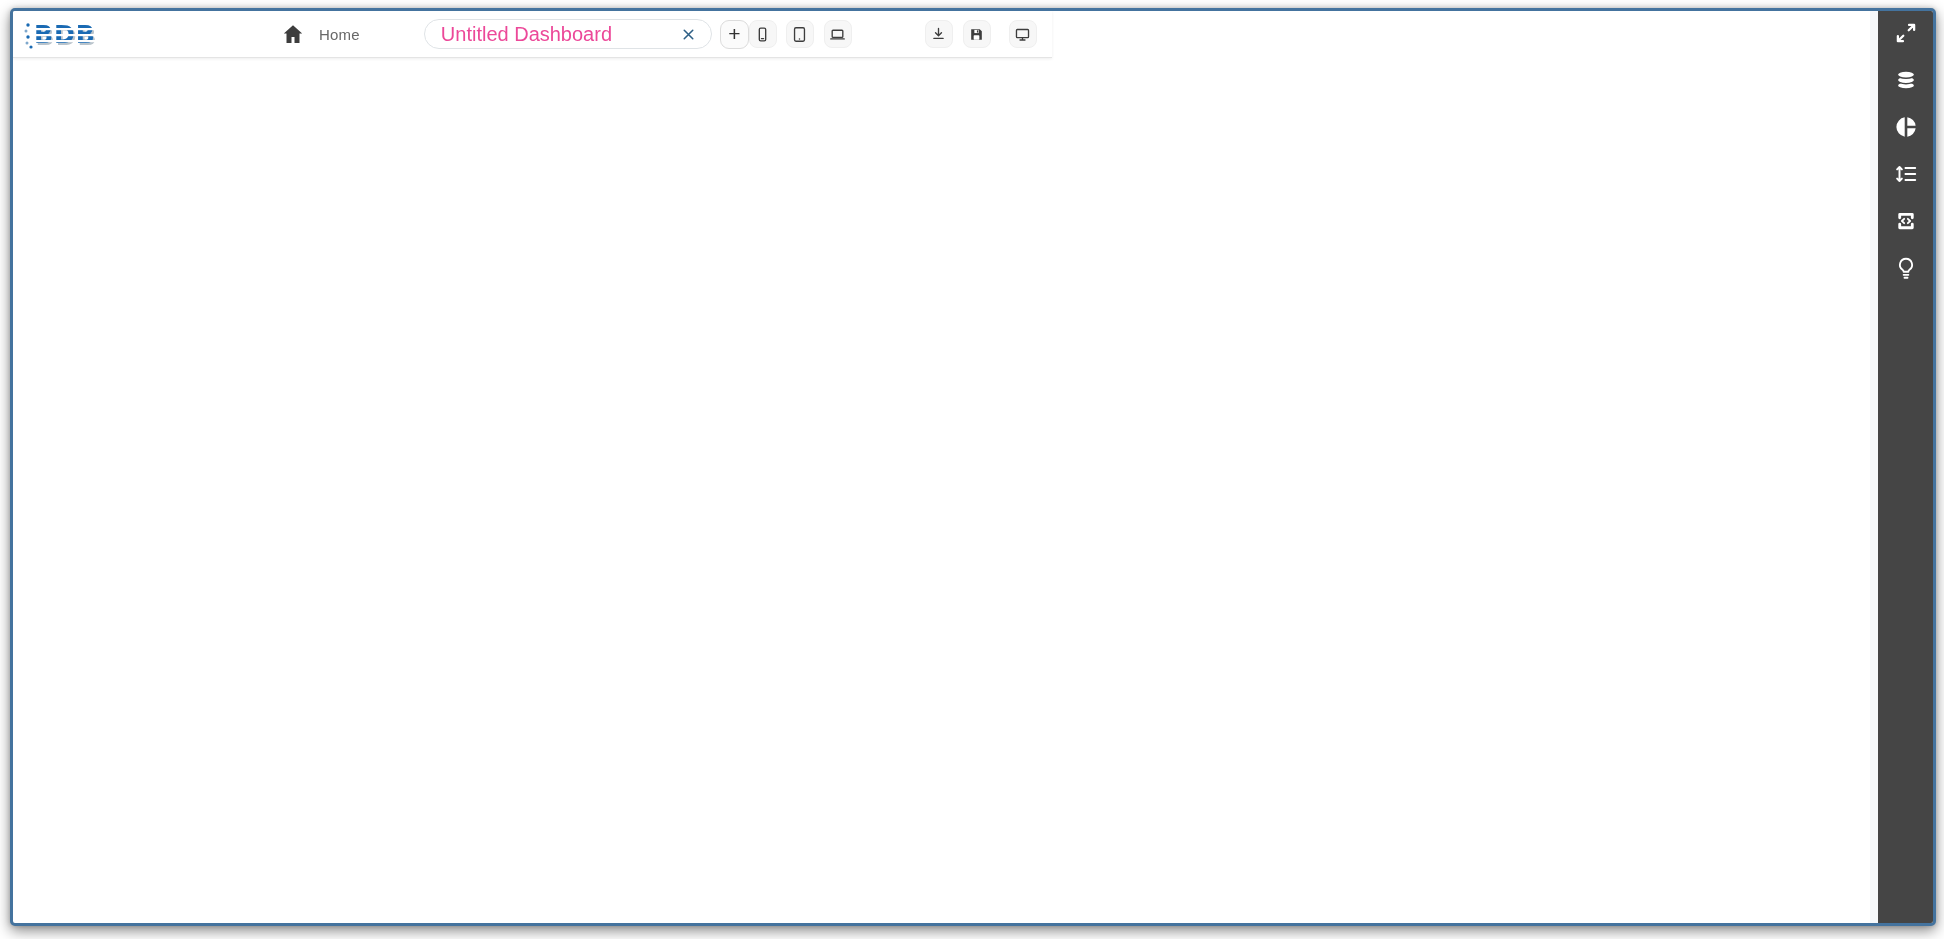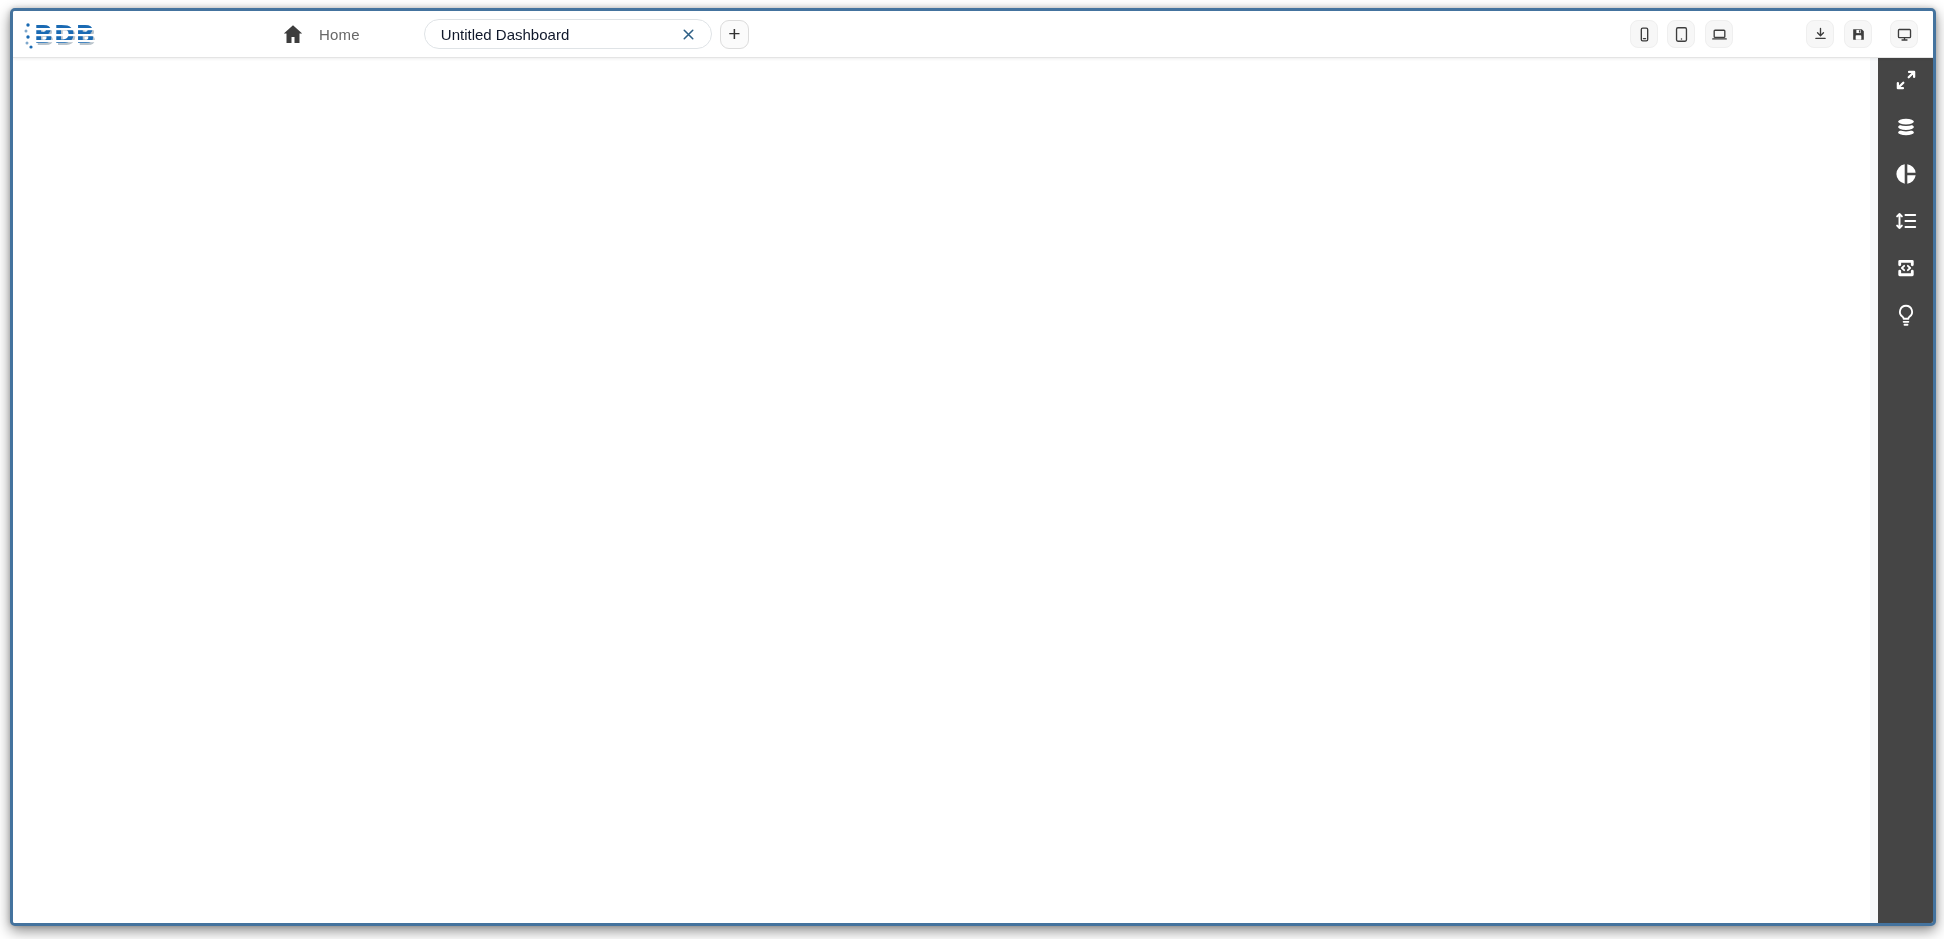--- a/index.html
+++ b/index.html
@@ -3,41 +3,41 @@
 <meta charset="utf-8">
 <style>
   * { margin:0; padding:0; box-sizing:border-box; }
   html,body { width:1944px; height:939px; background:#ffffff; overflow:hidden;
               font-family:"Liberation Sans", sans-serif; }
 
   .window {
     position:absolute; left:10px; top:8px; width:1926px; height:918px;
     background:#ffffff; border:3px solid #44739e; border-radius:5px;
     box-shadow:0 5px 14px rgba(0,0,0,.45), 0 0 5px rgba(0,0,0,.18);
-    display:flex; flex-direction:column; overflow:hidden;
+    display:flex; flex-direction:row; overflow:hidden;
   }
 
   
   .header {
     height:47px; flex:0 0 47px; background:#ffffff;
     display:flex; align-items:center; padding:0 15px 0 10px;
     border-bottom:1px solid #e4e4e4;
     box-shadow:0 1px 3px rgba(0,0,0,.07); z-index:5; position:relative;
   }
   .logo { width:88px; height:36px; display:flex; align-items:center; cursor:pointer; }
   .home-group { display:flex; align-items:center; margin-left:170px; cursor:pointer; }
   .home-group svg { width:24px; height:24px; }
   .home-label { margin-left:14px; font-size:15px; color:#686868; letter-spacing:.2px; }
 
   .tab-pill {
     margin-left:64px; width:288px; height:30px; border:1px solid #dfe3e6;
     border-radius:16px; display:flex; align-items:center; padding:0 12px 0 16px;
     background:#fff; cursor:pointer;
   }
-  .tab-title { flex:1; font-size:15px; color:#0f172a; white-space:nowrap; overflow:hidden; }
+  .tab-title { flex:1; font-size:20px; color:#ec4899; white-space:nowrap; overflow:hidden; }
   .tab-close { width:20px; height:20px; display:flex; align-items:center; justify-content:center; cursor:pointer; }
 
   .add-tab-btn {
     margin-left:8px; width:29px; height:29px; border:1px solid #dcdcdc; border-radius:9px;
     background:#fbfbfb; color:#333; font-size:21px; line-height:25px; text-align:center;
     cursor:pointer; font-weight:400;
   }
 
   .spacer { flex:1; }
 

